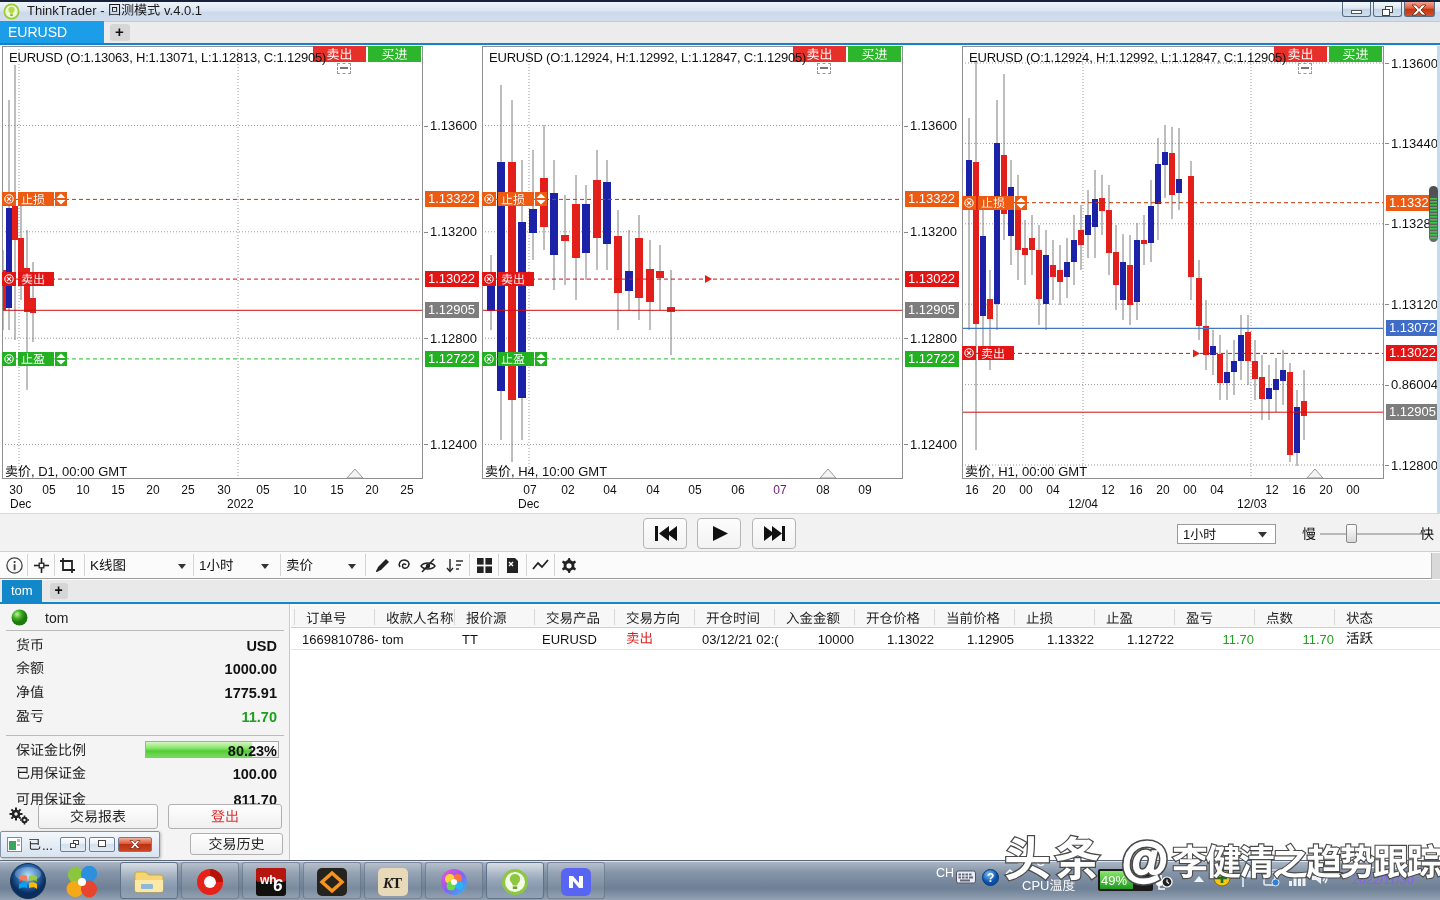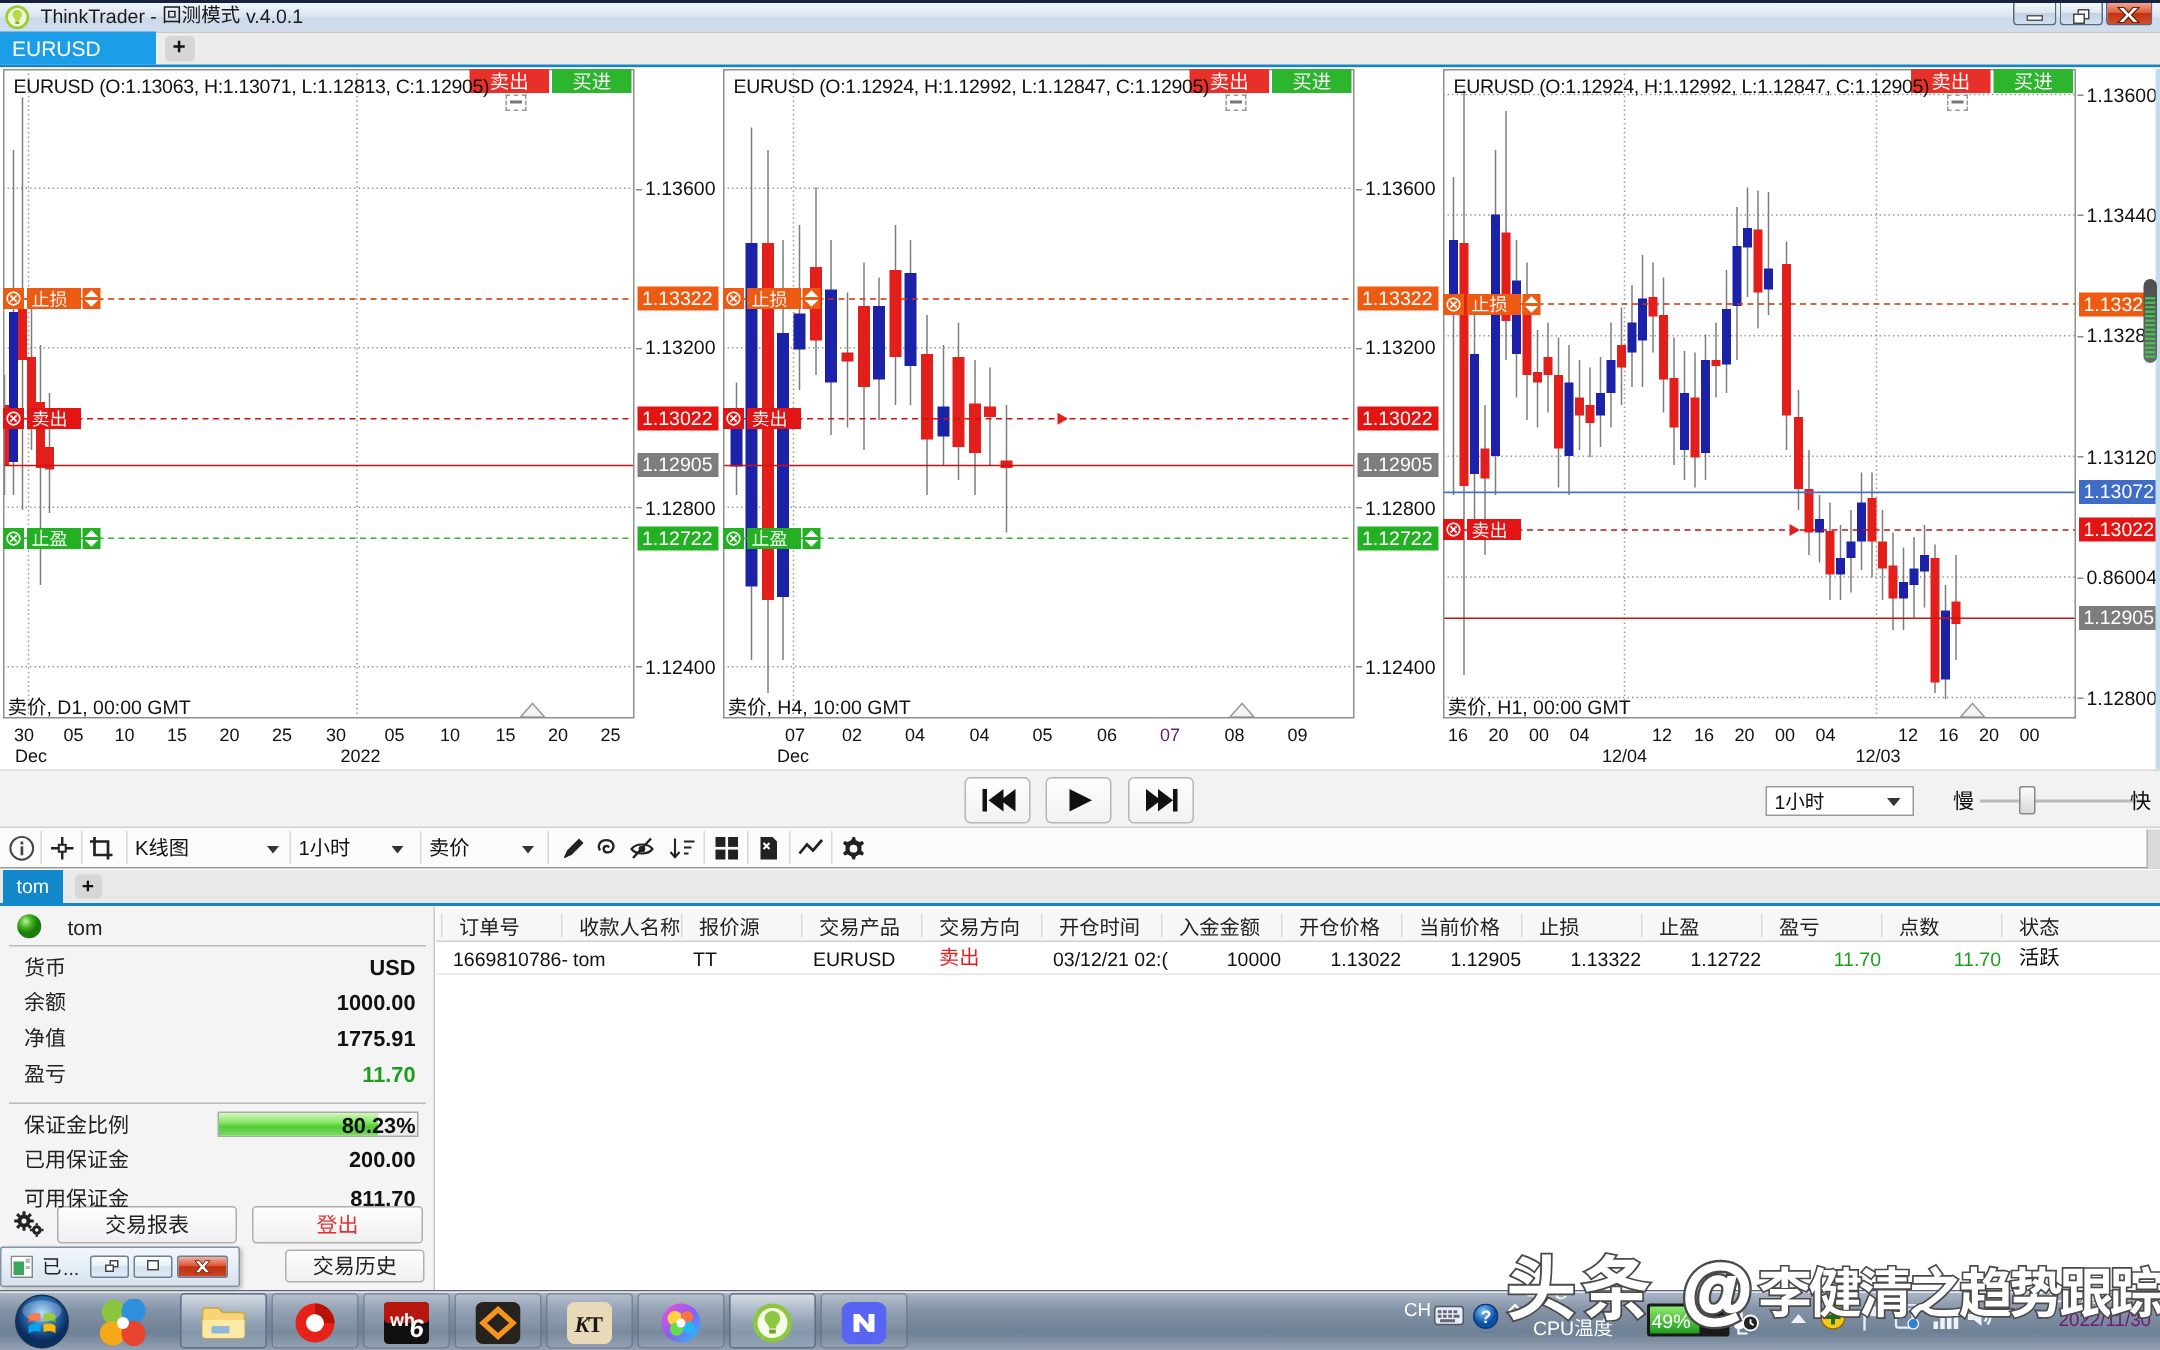--- a/index.html
+++ b/index.html
@@ -530,21 +530,21 @@
 <div class="abs" style="left:45px;top:610px;font-size:14px;color:#222">tom</div>
 <div class="abs" style="left:6px;top:630px;width:278px;height:1px;background:#bbb"></div>
 <div class="abs" style="left:0;top:638px;width:277px;font-size:14.5px;font-weight:bold;color:#111;text-align:right">USD</div>
 <div class="abs" style="left:0;top:661px;width:277px;font-size:14.5px;font-weight:bold;color:#111;text-align:right">1000.00</div>
 <div class="abs" style="left:0;top:685px;width:277px;font-size:14.5px;font-weight:bold;color:#111;text-align:right">1775.91</div>
 <div class="abs" style="left:0;top:709px;width:277px;font-size:14.5px;font-weight:bold;color:#1e9e1e;text-align:right">11.70</div>
 <div class="abs" style="left:6px;top:735px;width:278px;height:1px;background:#bbb"></div>
 <div class="abs" style="left:145px;top:741px;width:134px;height:17px;background:linear-gradient(#fdfdfd,#e9e9e9);border:1px solid #aaa"></div>
 <div class="abs" style="left:146px;top:742px;width:106px;height:15px;background:linear-gradient(#d6f5c2,#8ae86a 40%,#52cc38 60%,#7ada5e)"></div>
 <div class="abs" style="left:0;top:743px;width:277px;font-size:14.5px;font-weight:bold;color:#111;text-align:right">80.23%</div>
-<div class="abs" style="left:0;top:766px;width:277px;font-size:14.5px;font-weight:bold;color:#111;text-align:right">200.00</div>
+<div class="abs" style="left:0;top:766px;width:277px;font-size:14.5px;font-weight:bold;color:#111;text-align:right">100.00</div>
 <div class="abs" style="left:0;top:792px;width:277px;font-size:14.5px;font-weight:bold;color:#111;text-align:right">811.70</div>
 <svg class="abs" style="left:8px;top:806px" width="22" height="20">
     <g fill="#222">
       <circle cx="8" cy="8" r="3" fill="none" stroke="#222" stroke-width="2.6"></circle>
       <g stroke="#222" stroke-width="2">
         <line x1="8" y1="1.5" x2="8" y2="4"></line>
         <line x1="8" y1="12" x2="8" y2="14.5"></line>
         <line x1="1.5" y1="8" x2="4" y2="8"></line>
         <line x1="12" y1="8" x2="14.5" y2="8"></line>
         <line x1="3.4" y1="3.4" x2="5.2" y2="5.2"></line>
@@ -757,21 +757,21 @@
       <rect x="5.5" y="9" width="3" height="8"></rect>
       <rect x="10" y="6" width="3" height="11"></rect>
       <rect x="14.5" y="3" width="3" height="14"></rect>
     </g>
   </svg>
 <svg class="abs" style="left:1310px;top:869px" width="20" height="18">
     <path d="M2 7 L6 7 L11 3 L11 15 L6 11 L2 11 Z" fill="#eef2f7"></path>
     <path d="M13 6 Q16 9 13 12 M15 4 Q19 9 15 14" fill="none" stroke="#eef2f7" stroke-width="1.5"></path>
   </svg>
 <div class="abs" style="left:1345px;top:857px;font-size:12.5px;color:#fff">20:20 </div>
-<div class="abs" style="left:1352px;top:873px;width:82px;font-size:12.5px;color:#701a75;text-align:right">2022/11/30</div>
+<div class="abs" style="left:1352px;top:873px;width:82px;font-size:12.5px;color:#8b5cf6;text-align:left">2022/11/30</div>
 <svg class="abs" style="left:0;top:0;pointer-events:none" width="1440" height="900">
     <defs>
       <path id="g56DE" d="M374 -500H618V-271H374ZM303 -568V-204H692V-568ZM82 -799V79H159V25H839V79H919V-799ZM159 -46V-724H839V-46Z"></path>
       <path id="g6D4B" d="M486 -92C537 -42 596 28 624 73L673 39C644 -4 584 -72 533 -121ZM312 -782V-154H371V-724H588V-157H649V-782ZM867 -827V-7C867 8 861 13 847 13C833 14 786 14 733 13C742 31 752 60 755 76C825 77 868 75 894 64C919 53 929 34 929 -7V-827ZM730 -750V-151H790V-750ZM446 -653V-299C446 -178 426 -53 259 32C270 41 289 66 296 78C476 -13 504 -164 504 -298V-653ZM81 -776C137 -745 209 -697 243 -665L289 -726C253 -756 180 -800 126 -829ZM38 -506C93 -475 166 -430 202 -400L247 -460C209 -489 135 -532 81 -560ZM58 27 126 67C168 -25 218 -148 254 -253L194 -292C154 -180 98 -50 58 27Z"></path>
       <path id="g6A21" d="M472 -417H820V-345H472ZM472 -542H820V-472H472ZM732 -840V-757H578V-840H507V-757H360V-693H507V-618H578V-693H732V-618H805V-693H945V-757H805V-840ZM402 -599V-289H606C602 -259 598 -232 591 -206H340V-142H569C531 -65 459 -12 312 20C326 35 345 63 352 80C526 38 607 -34 647 -140C697 -30 790 45 920 80C930 61 950 33 966 18C853 -6 767 -61 719 -142H943V-206H666C671 -232 676 -260 679 -289H893V-599ZM175 -840V-647H50V-577H175V-576C148 -440 90 -281 32 -197C45 -179 63 -146 72 -124C110 -183 146 -274 175 -372V79H247V-436C274 -383 305 -319 318 -286L366 -340C349 -371 273 -496 247 -535V-577H350V-647H247V-840Z"></path>
       <path id="g5F0F" d="M709 -791C761 -755 823 -701 853 -665L905 -712C875 -747 811 -798 760 -833ZM565 -836C565 -774 567 -713 570 -653H55V-580H575C601 -208 685 82 849 82C926 82 954 31 967 -144C946 -152 918 -169 901 -186C894 -52 883 4 855 4C756 4 678 -241 653 -580H947V-653H649C646 -712 645 -773 645 -836ZM59 -24 83 50C211 22 395 -20 565 -60L559 -128L345 -82V-358H532V-431H90V-358H270V-67Z"></path>
       <path id="g5356" d="M234 -446C301 -424 382 -386 423 -355L465 -404C422 -435 339 -472 273 -490ZM133 -350C200 -330 280 -294 321 -264L360 -314C317 -344 235 -379 170 -396ZM541 -72C679 -28 819 31 906 78L948 17C859 -29 713 -86 576 -127ZM82 -575V-509H826C806 -468 781 -428 759 -400L816 -367C855 -415 897 -489 930 -557L877 -579L864 -575H541V-668H870V-734H541V-837H464V-734H144V-668H464V-575ZM522 -483C517 -391 509 -314 489 -249H64V-182H460C404 -82 293 -19 66 17C80 33 97 62 103 81C366 36 487 -48 545 -182H939V-249H568C586 -316 594 -394 599 -483Z"></path>
       <path id="g51FA" d="M104 -341V21H814V78H895V-341H814V-54H539V-404H855V-750H774V-477H539V-839H457V-477H228V-749H150V-404H457V-54H187V-341Z"></path>
       <path id="g4E70" d="M531 -120C664 -60 801 16 883 77L931 20C846 -40 704 -116 571 -173ZM220 -595C289 -565 374 -517 416 -482L458 -539C415 -573 329 -618 261 -645ZM110 -449C178 -421 262 -375 304 -342L346 -398C303 -431 218 -474 151 -499ZM67 -301V-231H464C409 -106 295 -26 53 19C67 34 86 63 92 82C366 27 487 -74 543 -231H937V-301H563C585 -397 590 -510 594 -642H518C515 -506 511 -393 487 -301ZM849 -776V-774H111V-703H825C802 -650 773 -597 748 -559L809 -528C850 -586 895 -676 931 -758L876 -780L863 -776Z"></path>
       <path id="g8FDB" d="M81 -778C136 -728 203 -655 234 -609L292 -657C259 -701 190 -770 135 -819ZM720 -819V-658H555V-819H481V-658H339V-586H481V-469L479 -407H333V-335H471C456 -259 423 -185 348 -128C364 -117 392 -89 402 -74C491 -142 530 -239 545 -335H720V-80H795V-335H944V-407H795V-586H924V-658H795V-819ZM555 -586H720V-407H553L555 -468ZM262 -478H50V-408H188V-121C143 -104 91 -60 38 -2L88 66C140 -2 189 -61 223 -61C245 -61 277 -28 319 -2C388 42 472 53 596 53C691 53 871 47 942 43C943 21 955 -15 964 -35C867 -24 716 -16 598 -16C485 -16 401 -23 335 -64C302 -85 281 -104 262 -115Z"></path>

